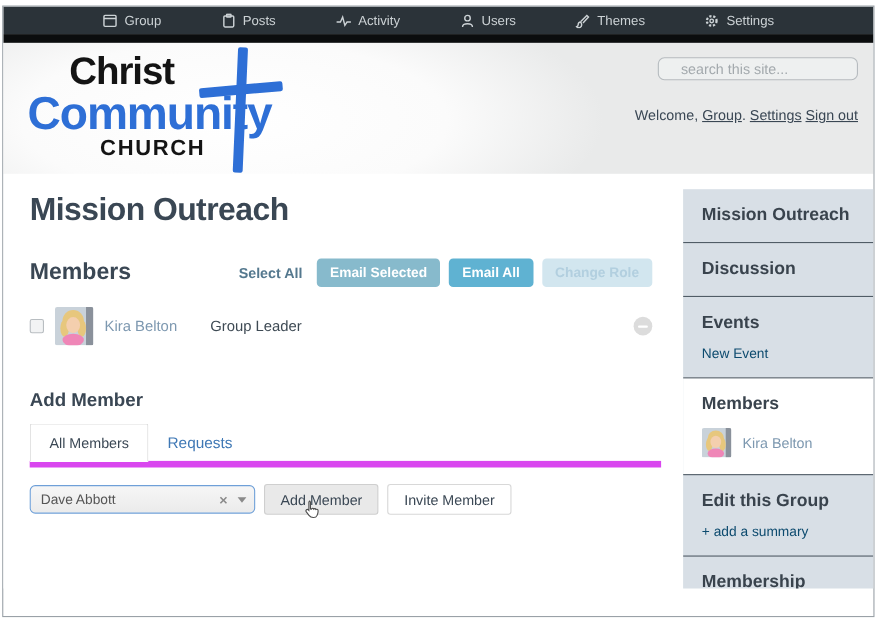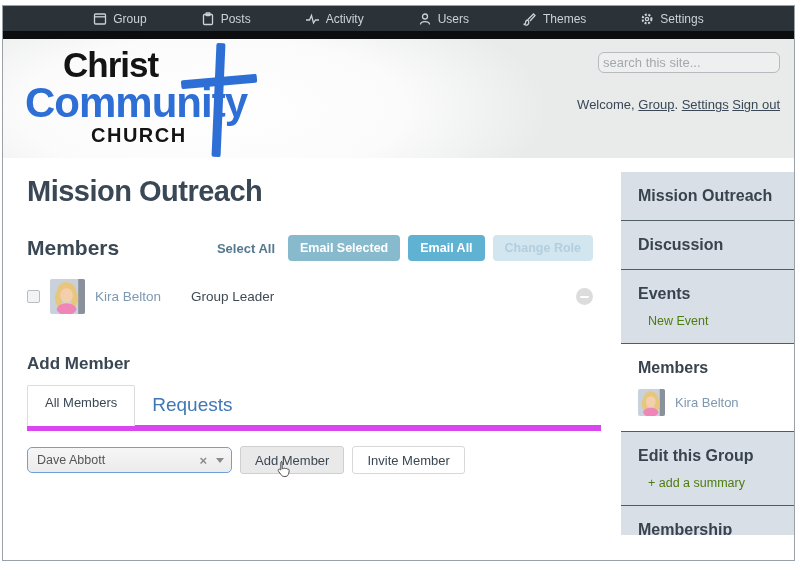--- a/index.html
+++ b/index.html
@@ -22,21 +22,21 @@
   .logo { position: absolute; left: 22px; top: 8px; width: 250px; }
   .logo-line1 { font-size: 35px; font-weight: bold; color: #141414; margin-left: 38px;
                 line-height: 1.0; letter-spacing: -1px; }
   .logo-line2 { font-size: 42px; font-weight: bold; color: #2e6fd6; line-height: 1.0;
                 letter-spacing: -1px; }
   .logo-line3 { font-size: 20px; font-weight: bold; color: #141414; margin-left: 66px;
                 letter-spacing: 1.5px; line-height: 1.15; }
   .logo-cross { position: absolute; left: 166px; top: 2px; z-index: 3; }
   .search-input { position: absolute; right: 14px; top: 13px; width: 182px; height: 21px;
                   border: 1px solid #b6bbbf; border-radius: 6px; background: #eef0f0;
-                  padding: 0 4px; font-size: 13px; color: #737373;
+                  padding: 0 20px; font-size: 13px; color: #737373;
                   font-family: "Liberation Sans", sans-serif; }
   .search-input::placeholder { color: #a3a9ad; }
   .welcome { position: absolute; right: 14px; top: 58px; font-size: 13px; color: #3a4754; }
   .welcome .lnk { text-decoration: underline; cursor: pointer; }
 
   
   .mainnav { height: 27px; background: #2c3840; display: flex; align-items: center;
              padding-left: 28px; gap: 27px; }
   .nav-item { color: #f3f5f6; font-size: 11px; font-weight: bold; letter-spacing: .3px;
               cursor: pointer; white-space: nowrap; }
@@ -68,21 +68,21 @@
   .remove-btn { margin-left: auto; width: 17px; height: 17px; border-radius: 50%;
                 background: #dcdcdc; position: relative; cursor: pointer; }
   .remove-btn::after { content: ""; position: absolute; left: 4px; top: 7.5px;
                        width: 9px; height: 2px; background: #fff; border-radius: 1px; }
 
   .add-heading { font-size: 17px; color: #3a4754; font-weight: bold; margin-top: 40px; }
   .tabs { margin-top: 11px; border-bottom: 6px solid #d946ef; display: flex; }
   .tab-active { background: #fff; border: 1px solid #dcdcdc; border-bottom: 1px solid #fff;
                 margin-bottom: -1px; padding: 9px 17px; font-size: 13px; color: #3a4754;
                 border-radius: 2px 2px 0 0; cursor: pointer; }
-  .tab-link { padding: 9px 17px; font-size: 19px; color: #3f78b5; cursor: pointer; }
+  .tab-link { padding: 9px 17px; font-size: 14px; color: #3f78b5; cursor: pointer; }
 
   .add-row { margin-top: 15px; display: flex; align-items: center; gap: 8px;
              position: relative; }
   .select2 { width: 205px; height: 26px; border: 1px solid #6fa0d8; border-radius: 5px;
              background: linear-gradient(#f6f6f6, #ebebeb); display: flex;
              align-items: center; padding: 0 7px 0 9px; cursor: pointer; }
   .select2-text { font-size: 12.5px; color: #555; flex: 1; }
   .select2-clear { color: #8a8a8a; font-size: 13px; font-weight: bold; margin-right: 9px;
                    cursor: pointer; line-height: 1; }
   .select2-arrow { width: 0; height: 0; border-left: 4px solid transparent;
@@ -97,21 +97,21 @@
   .cursor-icon { position: absolute; left: 248px; top: 14px; z-index: 5;
                  pointer-events: none; }
 
   
   .sidebar { width: 173px; flex: none; background: #d8dfe6; margin-top: 14px;
              display: flex; flex-direction: column; overflow: hidden; }
   .side-item { padding: 15px 8px 15px 17px; border-top: 1px solid #505c66; cursor: pointer; }
   .side-item:first-child { border-top: none; }
   .side-item.active { background: #fff; }
   .side-label { font-size: 16px; color: #39434d; font-weight: 600; }
-  .side-sublink { margin-top: 11px; font-size: 12.5px; color: #4d7c0f; cursor: pointer; margin-left: 10px; }
+  .side-sublink { margin-top: 11px; font-size: 12.5px; color: #0c4a6e; cursor: pointer; }
   .side-member { display: flex; align-items: center; gap: 10px; margin-top: 12px; }
   .side-avatar { width: 27px; height: 27px; border-radius: 2px; overflow: hidden; flex: none; }
   .side-member-name { font-size: 13px; color: #7d98b0; cursor: pointer; }
 </style>
 </head>
 <body>
 
 <div class="frame">
 
   <div class="adminbar">

